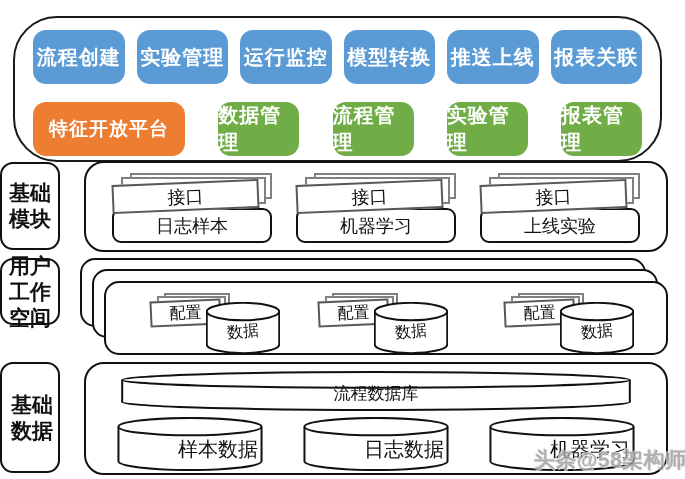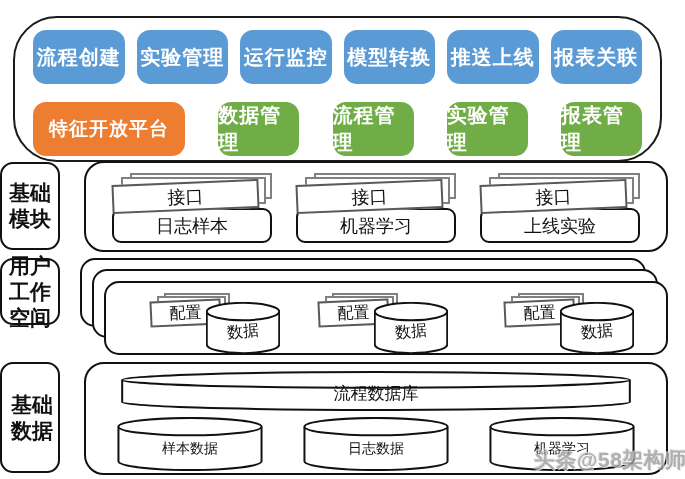--- a/index.html
+++ b/index.html
@@ -57,21 +57,21 @@
   .cyl{position:relative;}
   .cyl svg{position:absolute;inset:0;width:100%;height:100%;}
   .cyl-text{position:absolute;left:0;width:100%;text-align:center;transform:translateY(-50%);}
   .cfg-cyl .cyl-text{top:58%;font-size:16px;transform:translateY(-50%) rotate(-5deg);}
   
   #content-basedata{top:362px;height:113px;border:2.5px solid #111;border-radius:20px;padding:7px 31px 0;}
   .main-cyl{position:relative;width:100%;height:40px;}
   .main-cyl .cyl-text{top:54%;font-size:17px;}
   .db-row{display:flex;justify-content:space-between;margin-top:6px;}
   .db-cyl{position:relative;width:146px;height:54px;}
-  .db-cyl .cyl-text{top:60%;font-size:14px;}
+  .db-cyl .cyl-text{top:60%;font-size:20px;padding-left:28px;}
   
   .watermark{position:absolute;left:534px;top:446px;z-index:9;font-size:21px;font-weight:bold;
     color:#9c9c9c;opacity:.8;letter-spacing:.5px;white-space:nowrap;
     text-shadow:1px 1px 0 #ededed,-1px -1px 0 #d8d8d8;}
 </style>
 </head>
 <body>
 
 <div>
 

